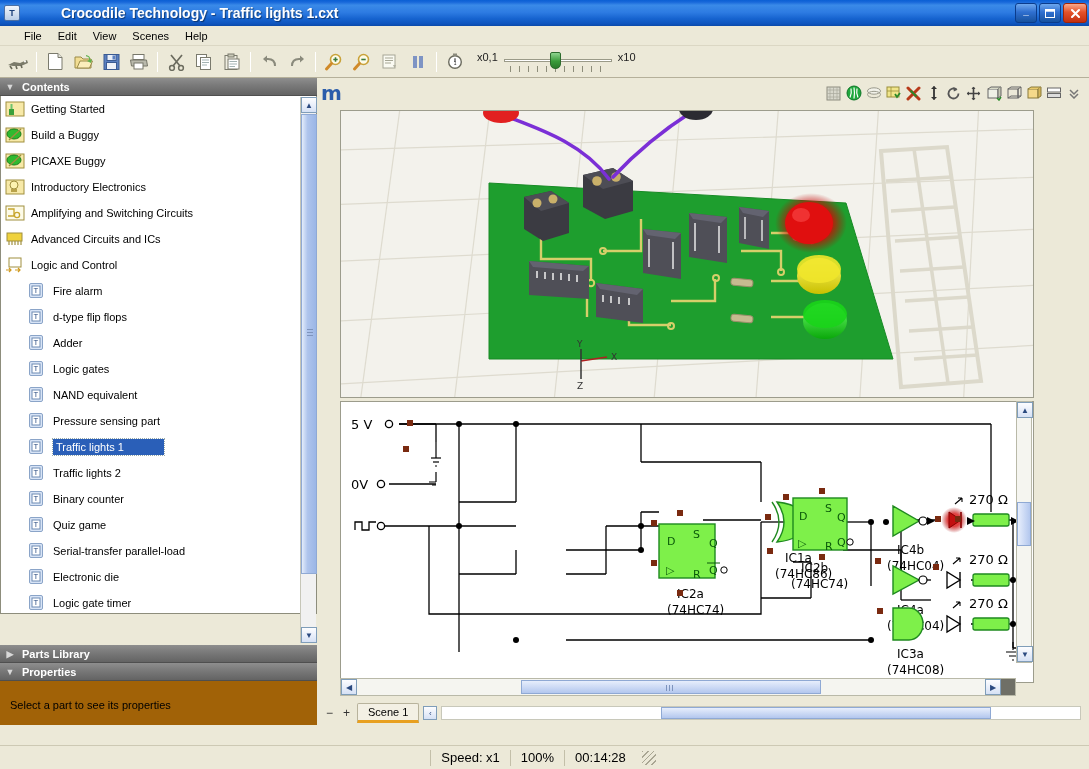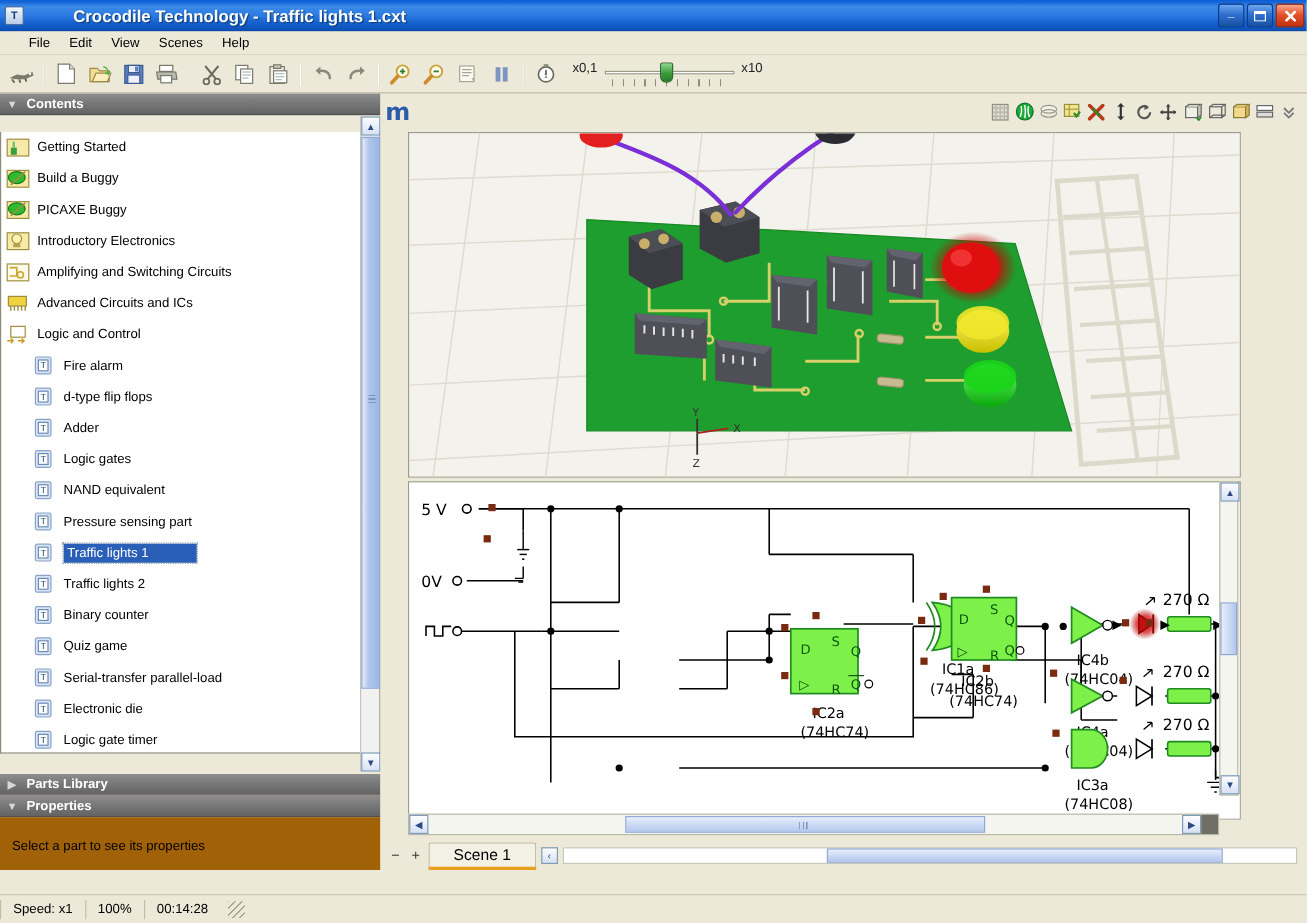--- a/index.html
+++ b/index.html
@@ -56,21 +56,21 @@
 
   
   .sidebar{ position:absolute;left:0;top:0;width:317px;height:647px;background:#ece9d8; }
   .panel-head{
     height:18px; display:flex;align-items:center; gap:6px; padding-left:4px;
     background:linear-gradient(180deg,#8e8e8e 0%,#7b7b7b 40%,#636363 100%);
     color:#fff; font-weight:bold; font-size:11px; border-bottom:1px solid #4f4f4f;
   }
   .panel-head .arrow{ width:12px;text-align:center;color:#d8d8d8;font-size:9px;}
   .tree{
-    position:absolute; left:0; top:32px; width:317px; height:518px;
+    position:absolute; left:0; top:18px; width:317px; height:518px;
     background:#fff; border:1px solid #8d8d7c; border-top:none; overflow:hidden;
   }
   .titem{ height:26px; display:flex;align-items:center; gap:5px; padding-left:4px; font-size:11px; color:#000;}
   .titem.child{ padding-left:26px; }
   .titem.sel{ }
   .titem.sel .lbl{ background:#2a5fb8; color:#fff; padding:2px 40px 2px 3px; outline:1px dotted #9aa; }
   .ic{ width:21px;height:18px; flex:0 0 21px; position:relative; }
   .lbl{ white-space:nowrap; }
 
   .sb-v{ position:absolute; right:1px; top:19px; width:16px; height:546px; background:#f1f1f1; border-left:1px solid #c6c6b8;}
@@ -100,35 +100,35 @@
   .circuit{
     position:absolute;left:23px;top:323px;width:694px;height:282px;
     background:#fff;border:1px solid #9c9c8c;overflow:hidden;
   }
   .cscroll-v{position:absolute;left:699px;top:323px;width:16px;height:262px;background:#f5f5f0;border:1px solid #b9b9a8;}
   .cscroll-h{position:absolute;left:23px;top:600px;width:676px;height:18px;background:#f5f5f0;border:1px solid #b9b9a8;}
 
   .bottom-bar{ position:absolute;left:0;top:623px;width:772px;height:24px; display:flex;align-items:center;gap:4px;padding-left:6px;}
   .mini-btn{ width:13px;height:13px;display:flex;align-items:center;justify-content:center;font-size:12px;color:#333;}
   .scene-tab{
-    padding:2px 20px; background:#f3f0e4; border:1px solid #b8b39c; border-bottom:3px solid #e8a020;
-    font-size:13px; border-radius:2px 2px 0 0;
+    padding:2px 10px; background:#f3f0e4; border:1px solid #b8b39c; border-bottom:3px solid #e8a020;
+    font-size:11px; border-radius:2px 2px 0 0;
   }
   .pager{ width:14px;height:14px;background:linear-gradient(180deg,#fdfdff,#d6e1f5);
     border:1px solid #7f9db9;display:flex;align-items:center;justify-content:center;font-size:8px;color:#2b4a80;}
   .tabscroll{ flex:1; height:14px; position:relative; margin-right:8px;}
   .tabscroll .tr{position:absolute;left:0;top:0;width:100%;height:14px;background:#fff;border:1px solid #c8c8ba;}
   .tabscroll .th{position:absolute;left:220px;top:1px;width:330px;height:12px;
      background:linear-gradient(180deg,#e7eefc,#b3c7ee);border:1px solid #8fa9d4;}
 
   
   .status{
     position:absolute;left:0;top:745px;width:1089px;height:24px;
     background:#ece9d8;border-top:1px solid #cdc9b4;
-    display:flex;align-items:center;justify-content:flex-start; gap:0; font-size:11px;
+    display:flex;align-items:center;justify-content:center; gap:0; font-size:13px;
   }
   .scell{ padding:0 10px; border-left:1px solid #c3bfa9; height:16px; display:flex;align-items:center;}
   .grip{width:14px;height:14px;margin:0 3px 0 6px;
     background-image:repeating-linear-gradient(135deg,#a9a693 0 1px,transparent 1px 4px);}
 
   svg{ shape-rendering:geometricPrecision; }
 </style>
 </head>
 <body>
 

